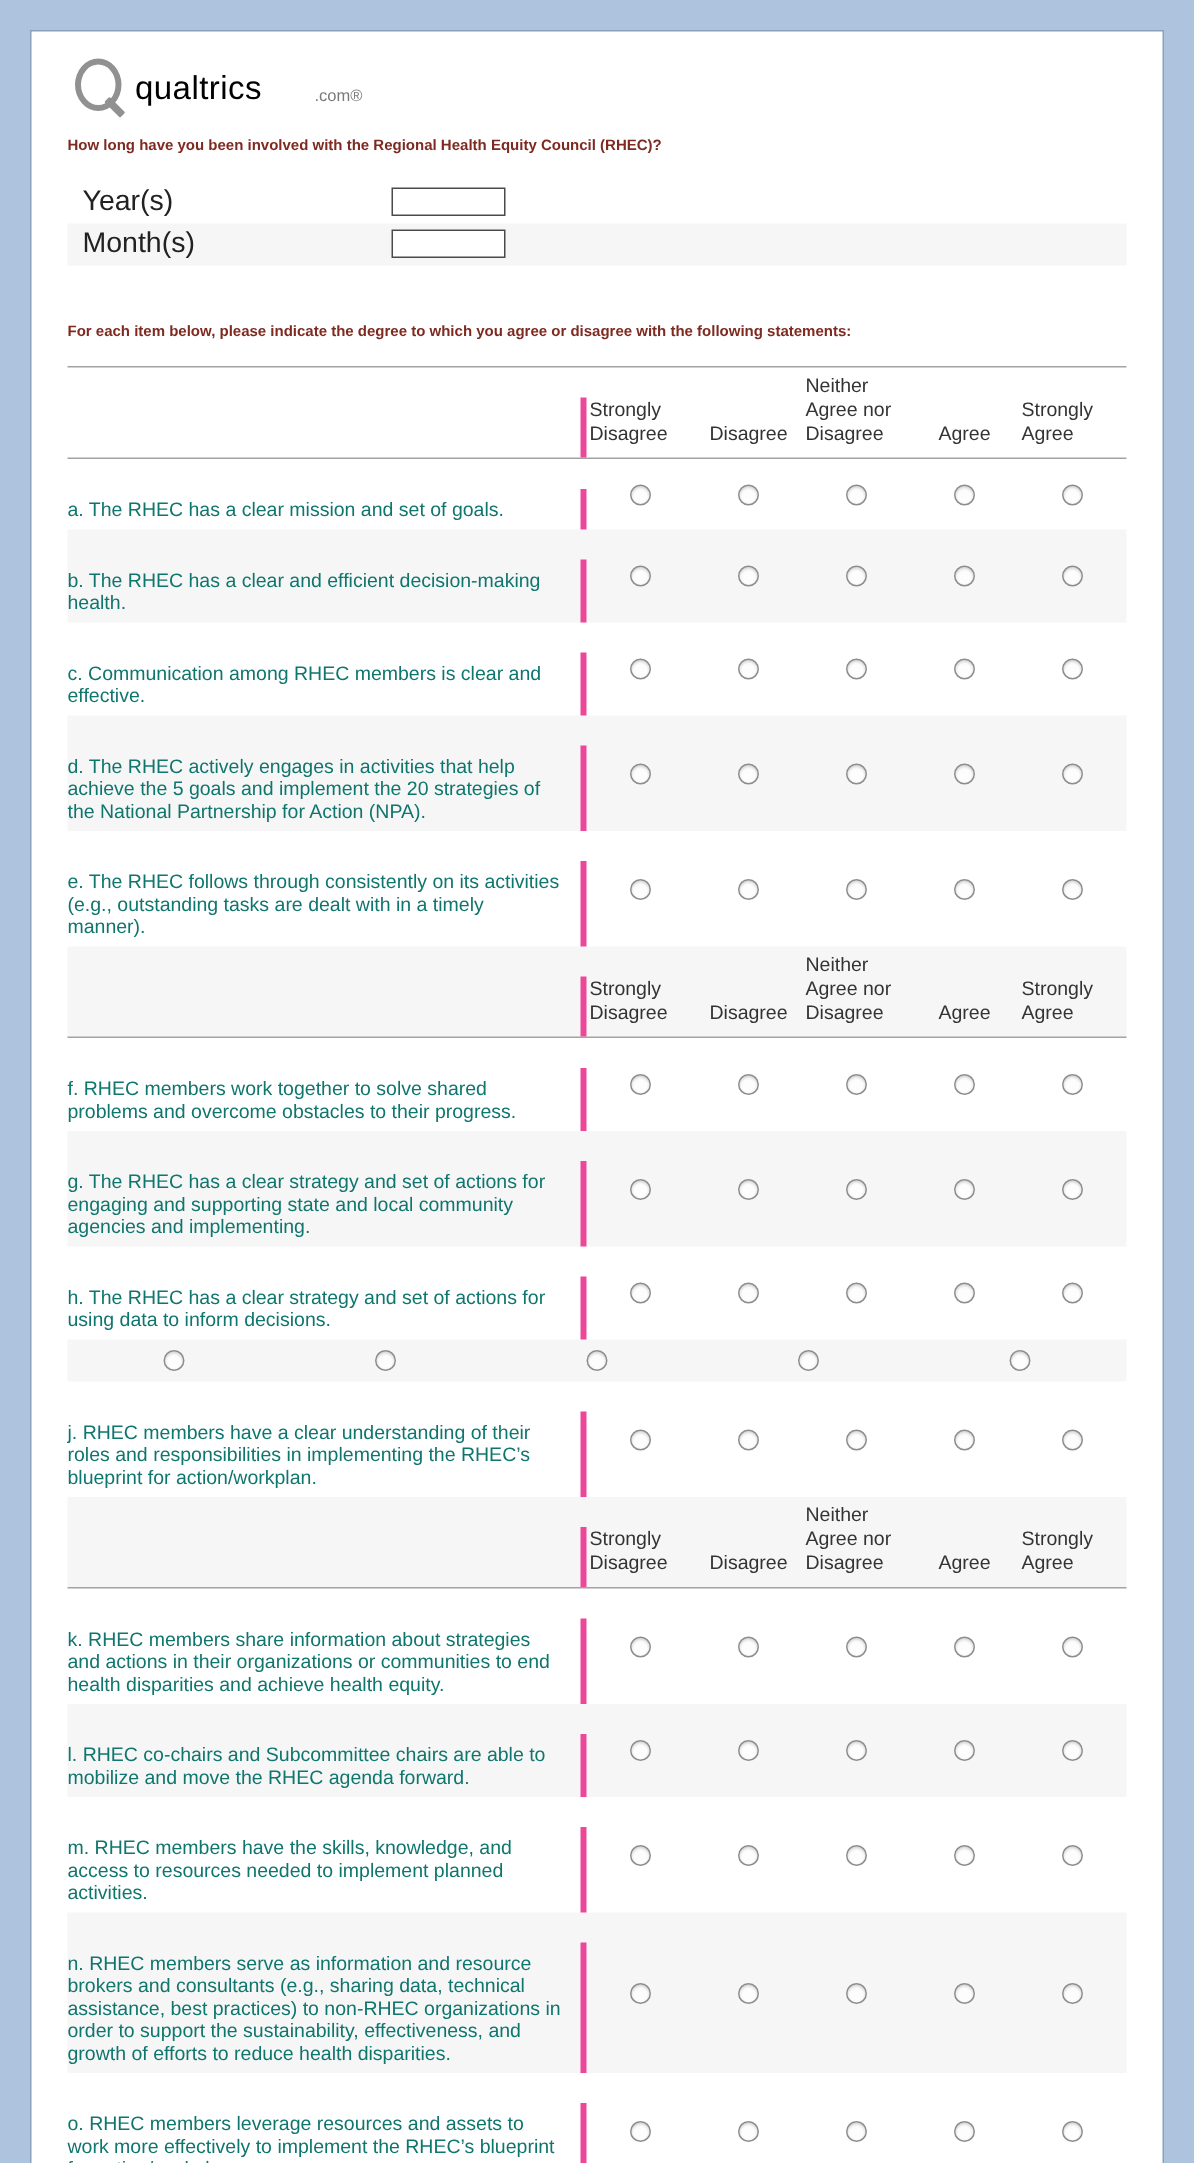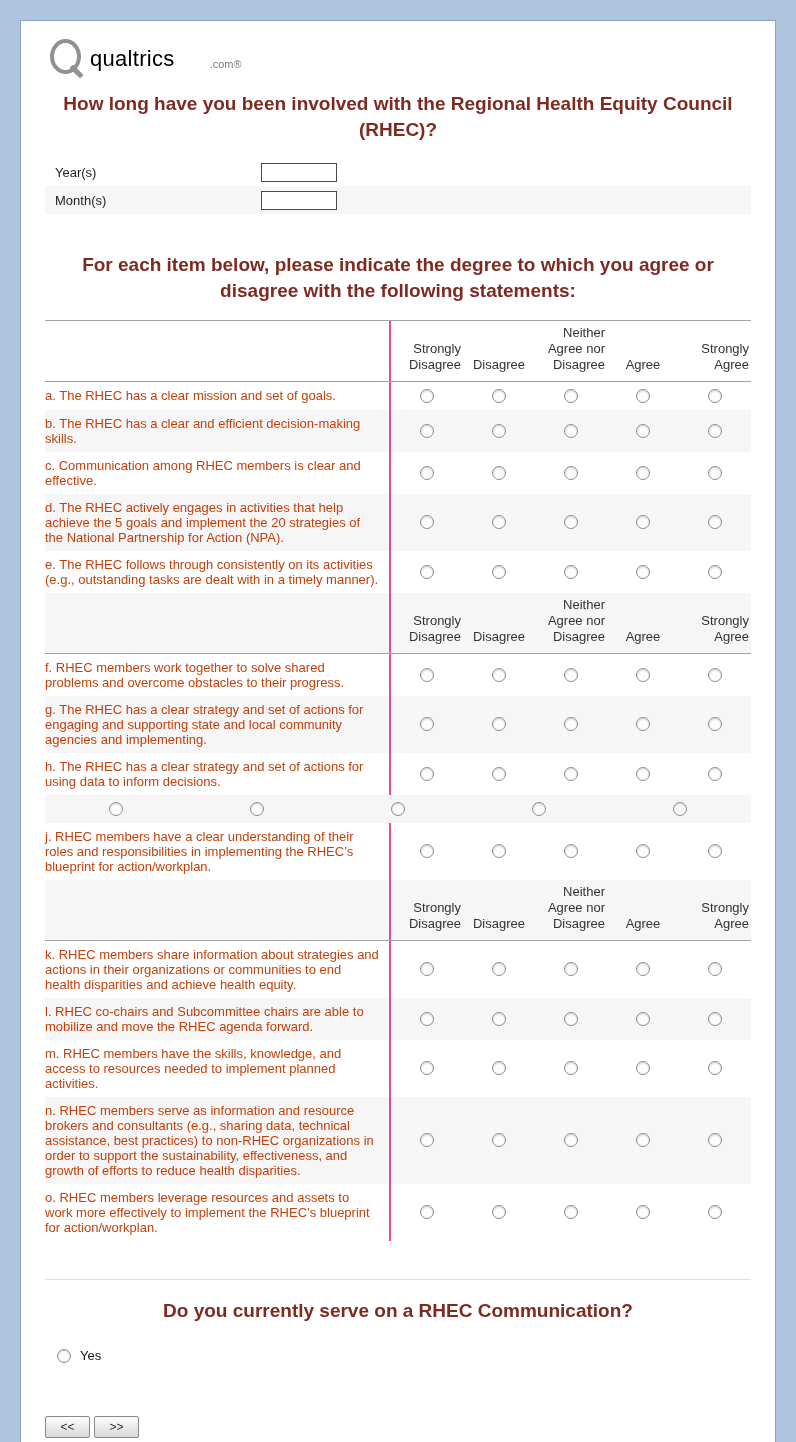--- a/index.html
+++ b/index.html
@@ -22,58 +22,58 @@
   .logo { display: flex; align-items: flex-end; gap: 3px; margin: 2px 0 12px 4px; height: 44px; }
   .logo-q { position: relative; width: 38px; height: 42px; display: inline-block; }
   .q-circle { position: absolute; left: 1px; top: 2px; width: 31px; height: 35px; border: 4px solid #919191; border-radius: 50%; }
   .q-tail { position: absolute; left: 25px; top: 27px; width: 5px; height: 15px; background: #919191; transform: rotate(-45deg); border-radius: 1px; }
   .logo-name { font-size: 22px; color: #000000; letter-spacing: .3px; padding-bottom: 7px; }
   .logo-suffix { font-size: 11px; color: #7a7a7a; padding-bottom: 9px; margin-left: 32px; }
 
   
   .q-title {
     color: #7e2a21;
-    font-size: 19px;
+    font-size: 10px;
     font-weight: bold;
     line-height: 1.35;
     margin: 10px 0 16px 0;
-    text-align: center;
   }
 
   
   .q1 { margin-top: 10px; }
   .form-row { display: flex; align-items: center; height: 28px; padding-left: 10px; }
   .form-row.alt { background: #f6f6f6; }
-  .form-label { width: 206px; font-size: 13px; color: #222; }
+  .form-label { width: 206px; font-size: 19px; color: #222; }
   .text-input {
     width: 76px; height: 19px;
     border: 1px solid #4a4a4a;
     background: #fff;
     font-size: 12px; padding: 1px 3px;
     font-family: inherit;
   }
 
   
   .q2 { margin-top: 38px; }
   .matrix { margin-top: 10px; }
   .m-row { display: flex; }
   .m-row.alt { background: #f6f6f6; }
   .m-stmt {
     width: 346px;
     padding: 6px 10px 6px 0;
-    font-size: 13px; line-height: 15px; color: #c2410c;
-    border-right: 2px solid #ec4899;
+    font-size: 13px; line-height: 15px; color: #0f766e;
+    border-right: 4px solid #ec4899;
+    margin-top: 20px;
   }
   .m-cell { flex: 1; display: flex; align-items: center; justify-content: center; }
   .m-body { min-height: 28px; }
   .m-hdr { min-height: 60px; border-bottom: 1px solid #a3a3a3; }
   .m-hdr.first { border-top: 1px solid #a3a3a3; }
   .m-hdr .m-cell {
     align-items: flex-end;
-    text-align: right;
+    text-align: left;
     font-size: 13px; line-height: 16px; color: #333;
     padding: 4px 2px 8px 2px;
   }
 
   
   input[type=radio] {
     appearance: none; -webkit-appearance: none;
     width: 14px; height: 14px;
     border: 1px solid #8d8d8d; border-radius: 50%;
     background: #fdfdfd;
@@ -150,21 +150,21 @@
               <input type="radio" name="row-a" style="">
             </div>
             <div class="m-cell">
               <input type="radio" name="row-a" style="">
             </div>
             <div class="m-cell">
               <input type="radio" name="row-a" style="">
             </div>
           </div>
           <div class="m-row m-body alt">
-            <div class="m-stmt">b. The RHEC has a clear and efficient decision-making skills.</div>
+            <div class="m-stmt">b. The RHEC has a clear and efficient decision-making health.</div>
             <div class="m-cell">
               <input type="radio" name="row-b" style="">
             </div>
             <div class="m-cell">
               <input type="radio" name="row-b" style="">
             </div>
             <div class="m-cell">
               <input type="radio" name="row-b" style="">
             </div>
             <div class="m-cell">

